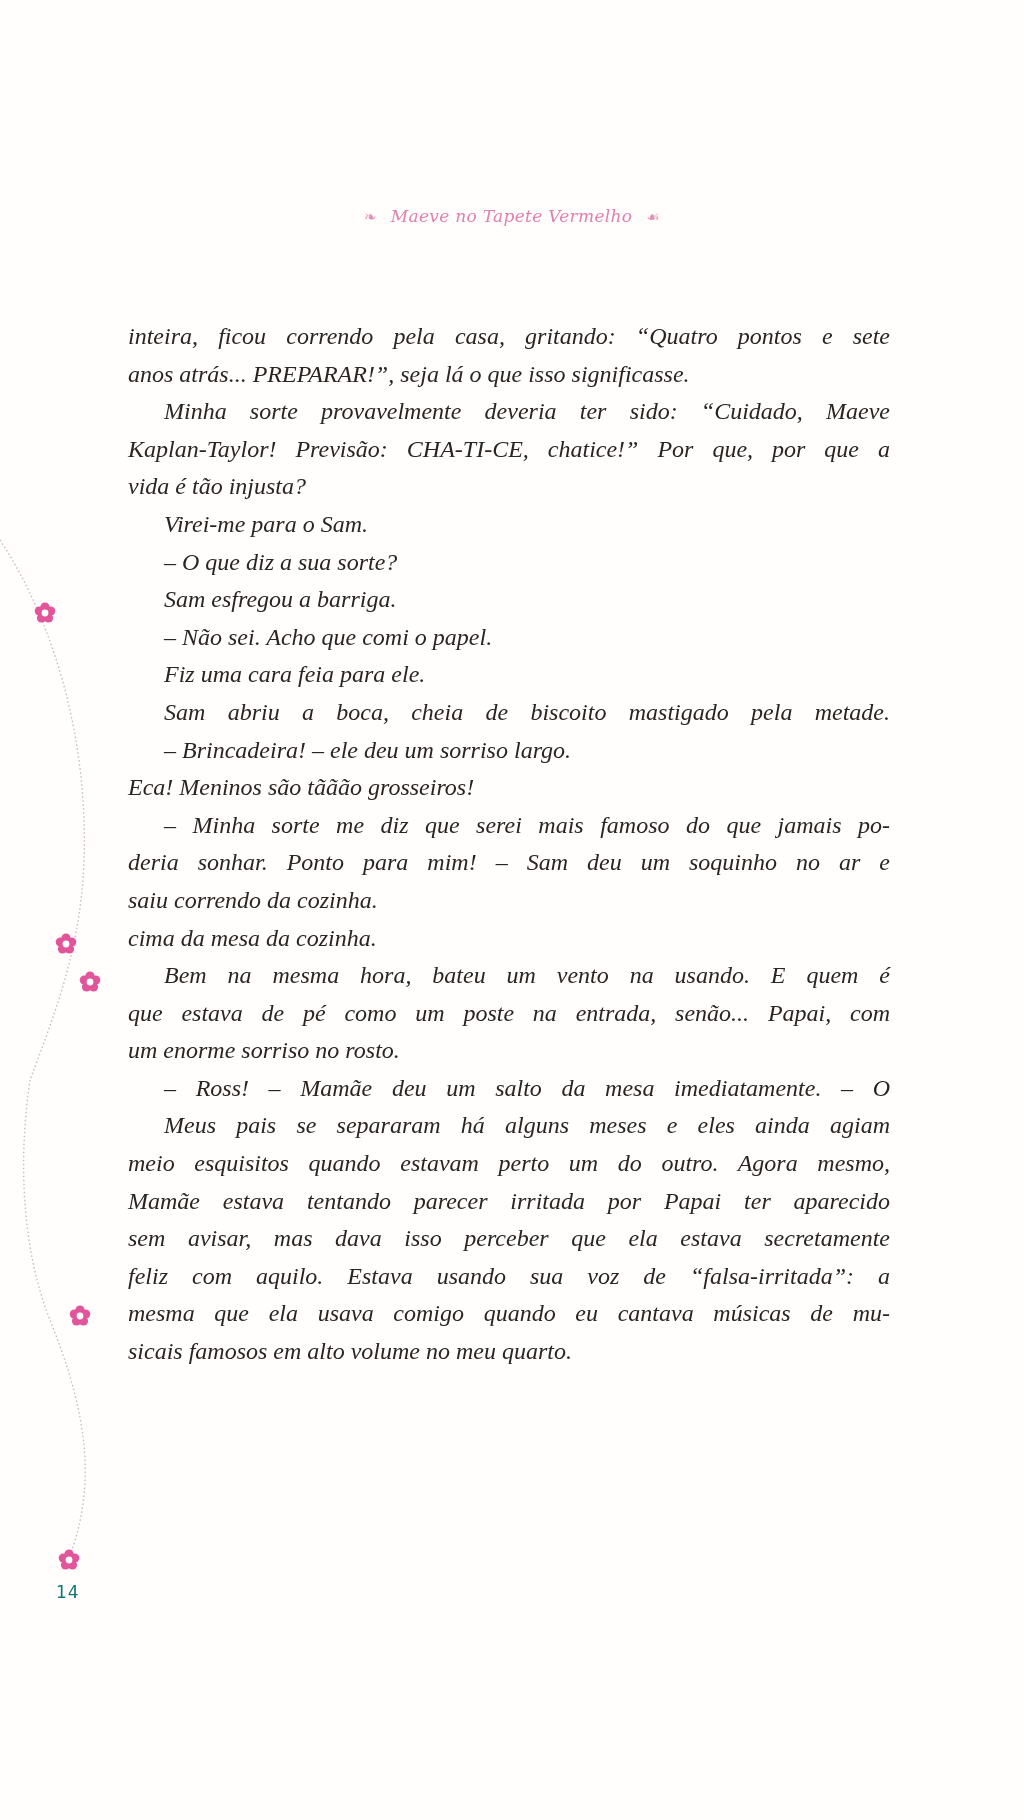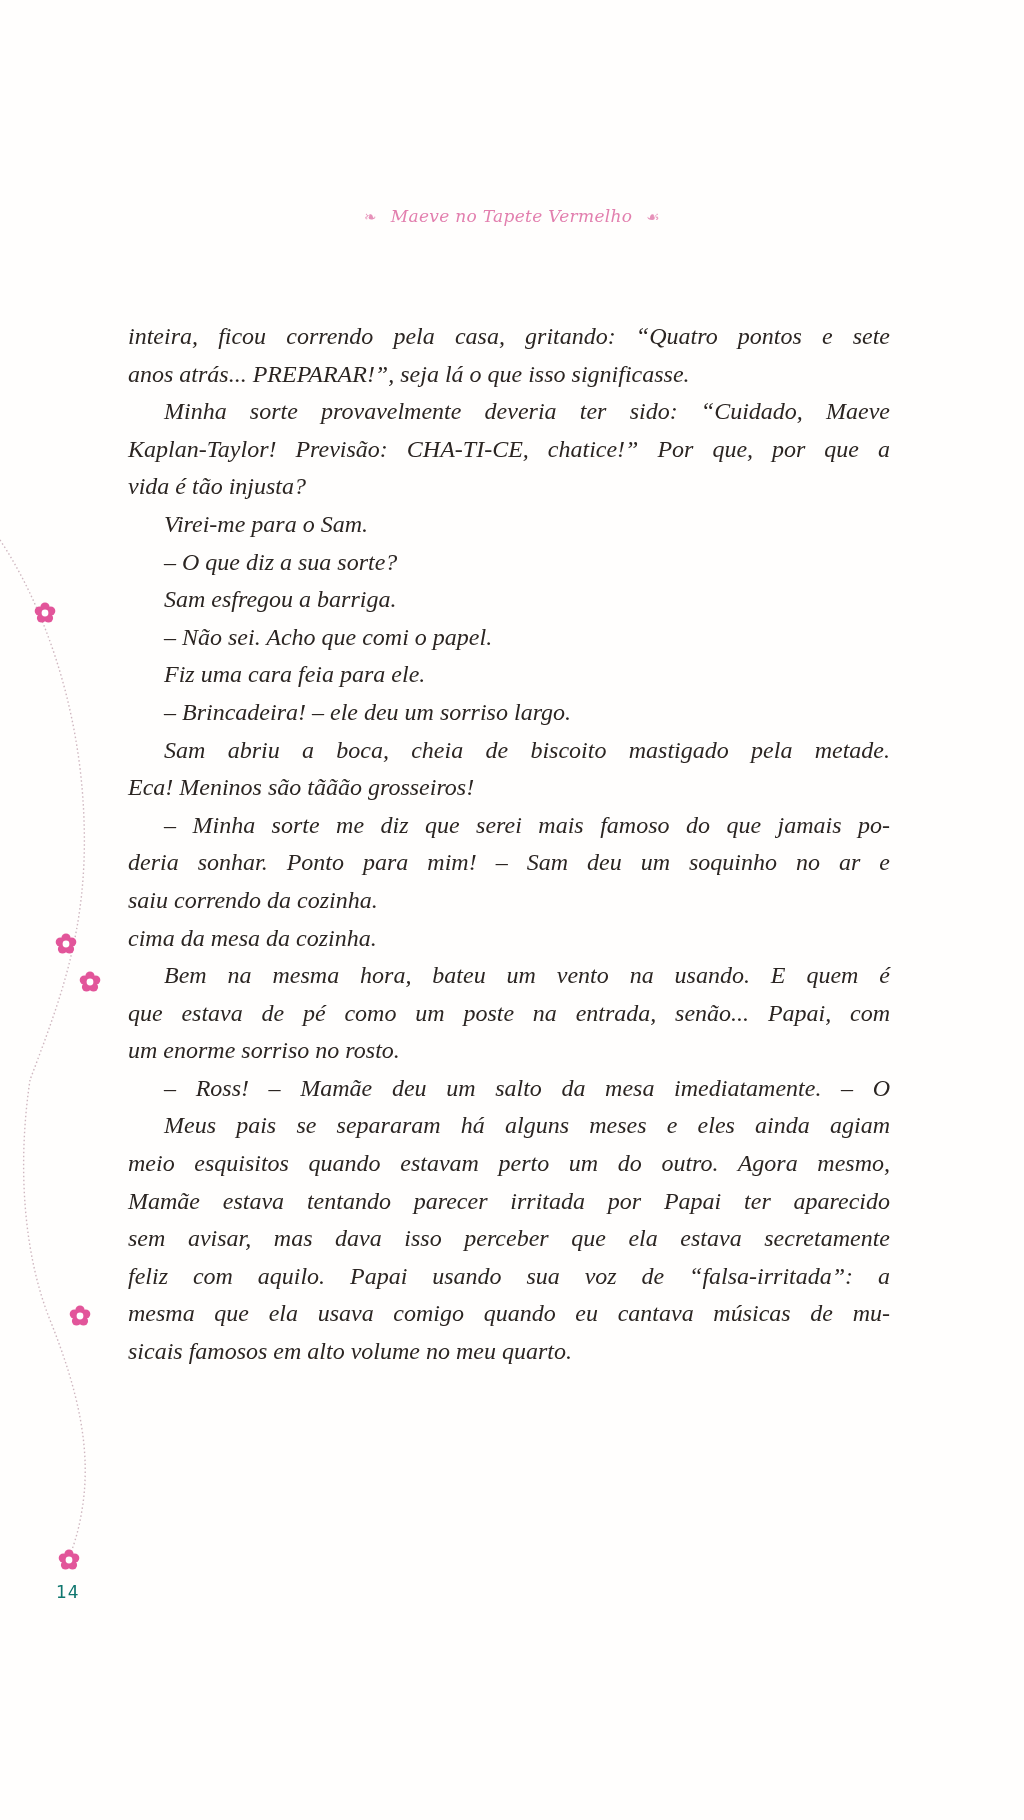--- a/index.html
+++ b/index.html
@@ -112,34 +112,34 @@
     <div class="line justify">inteira, ficou correndo pela casa, gritando: “Quatro pontos e sete</div>
     <div class="line">anos atrás... PREPARAR!”, seja lá o que isso significasse.</div>
     <div class="line justify indent">Minha sorte provavelmente deveria ter sido: “Cuidado, Maeve</div>
     <div class="line justify">Kaplan-Taylor! Previsão: CHA-TI-CE, chatice!” Por que, por que a</div>
     <div class="line">vida é tão injusta?</div>
     <div class="line indent">Virei-me para o Sam.</div>
     <div class="line indent">– O que diz a sua sorte?</div>
     <div class="line indent">Sam esfregou a barriga.</div>
     <div class="line indent">– Não sei. Acho que comi o papel.</div>
     <div class="line indent">Fiz uma cara feia para ele.</div>
+    <div class="line justify indent">Sam abriu a boca, cheia de biscoito mastigado pela metade.</div>
     <div class="line indent">– Brincadeira! – ele deu um sorriso largo.</div>
-    <div class="line justify indent">Sam abriu a boca, cheia de biscoito mastigado pela metade.</div>
     <div class="line">Eca! Meninos são tããão grosseiros!</div>
     <div class="line justify indent">– Minha sorte me diz que serei mais famoso do que jamais po-</div>
     <div class="line justify">deria sonhar. Ponto para mim! – Sam deu um soquinho no ar e</div>
     <div class="line">saiu correndo da cozinha.</div>
     <div class="line">cima da mesa da cozinha.</div>
     <div class="line justify indent">Bem na mesma hora, bateu um vento na usando. E quem é</div>
     <div class="line justify">que estava de pé como um poste na entrada, senão... Papai, com</div>
     <div class="line">um enorme sorriso no rosto.</div>
     <div class="line justify indent">– Ross! – Mamãe deu um salto da mesa imediatamente. – O</div>
     <div class="line justify indent">Meus pais se separaram há alguns meses e eles ainda agiam</div>
     <div class="line justify">meio esquisitos quando estavam perto um do outro. Agora mesmo,</div>
     <div class="line justify">Mamãe estava tentando parecer irritada por Papai ter aparecido</div>
     <div class="line justify">sem avisar, mas dava isso perceber que ela estava secretamente</div>
-    <div class="line justify">feliz com aquilo. Papai usando sua voz de “falsa-irritada”: a</div>
+    <div class="line justify">feliz com aquilo. Estava usando sua voz de “falsa-irritada”: a</div>
     <div class="line justify">mesma que ela usava comigo quando eu cantava músicas de mu-</div>
     <div class="line">sicais famosos em alto volume no meu quarto.</div>
   </div>
 
   <div class="page-number">14</div>
 </div>
 
 </body></html>

